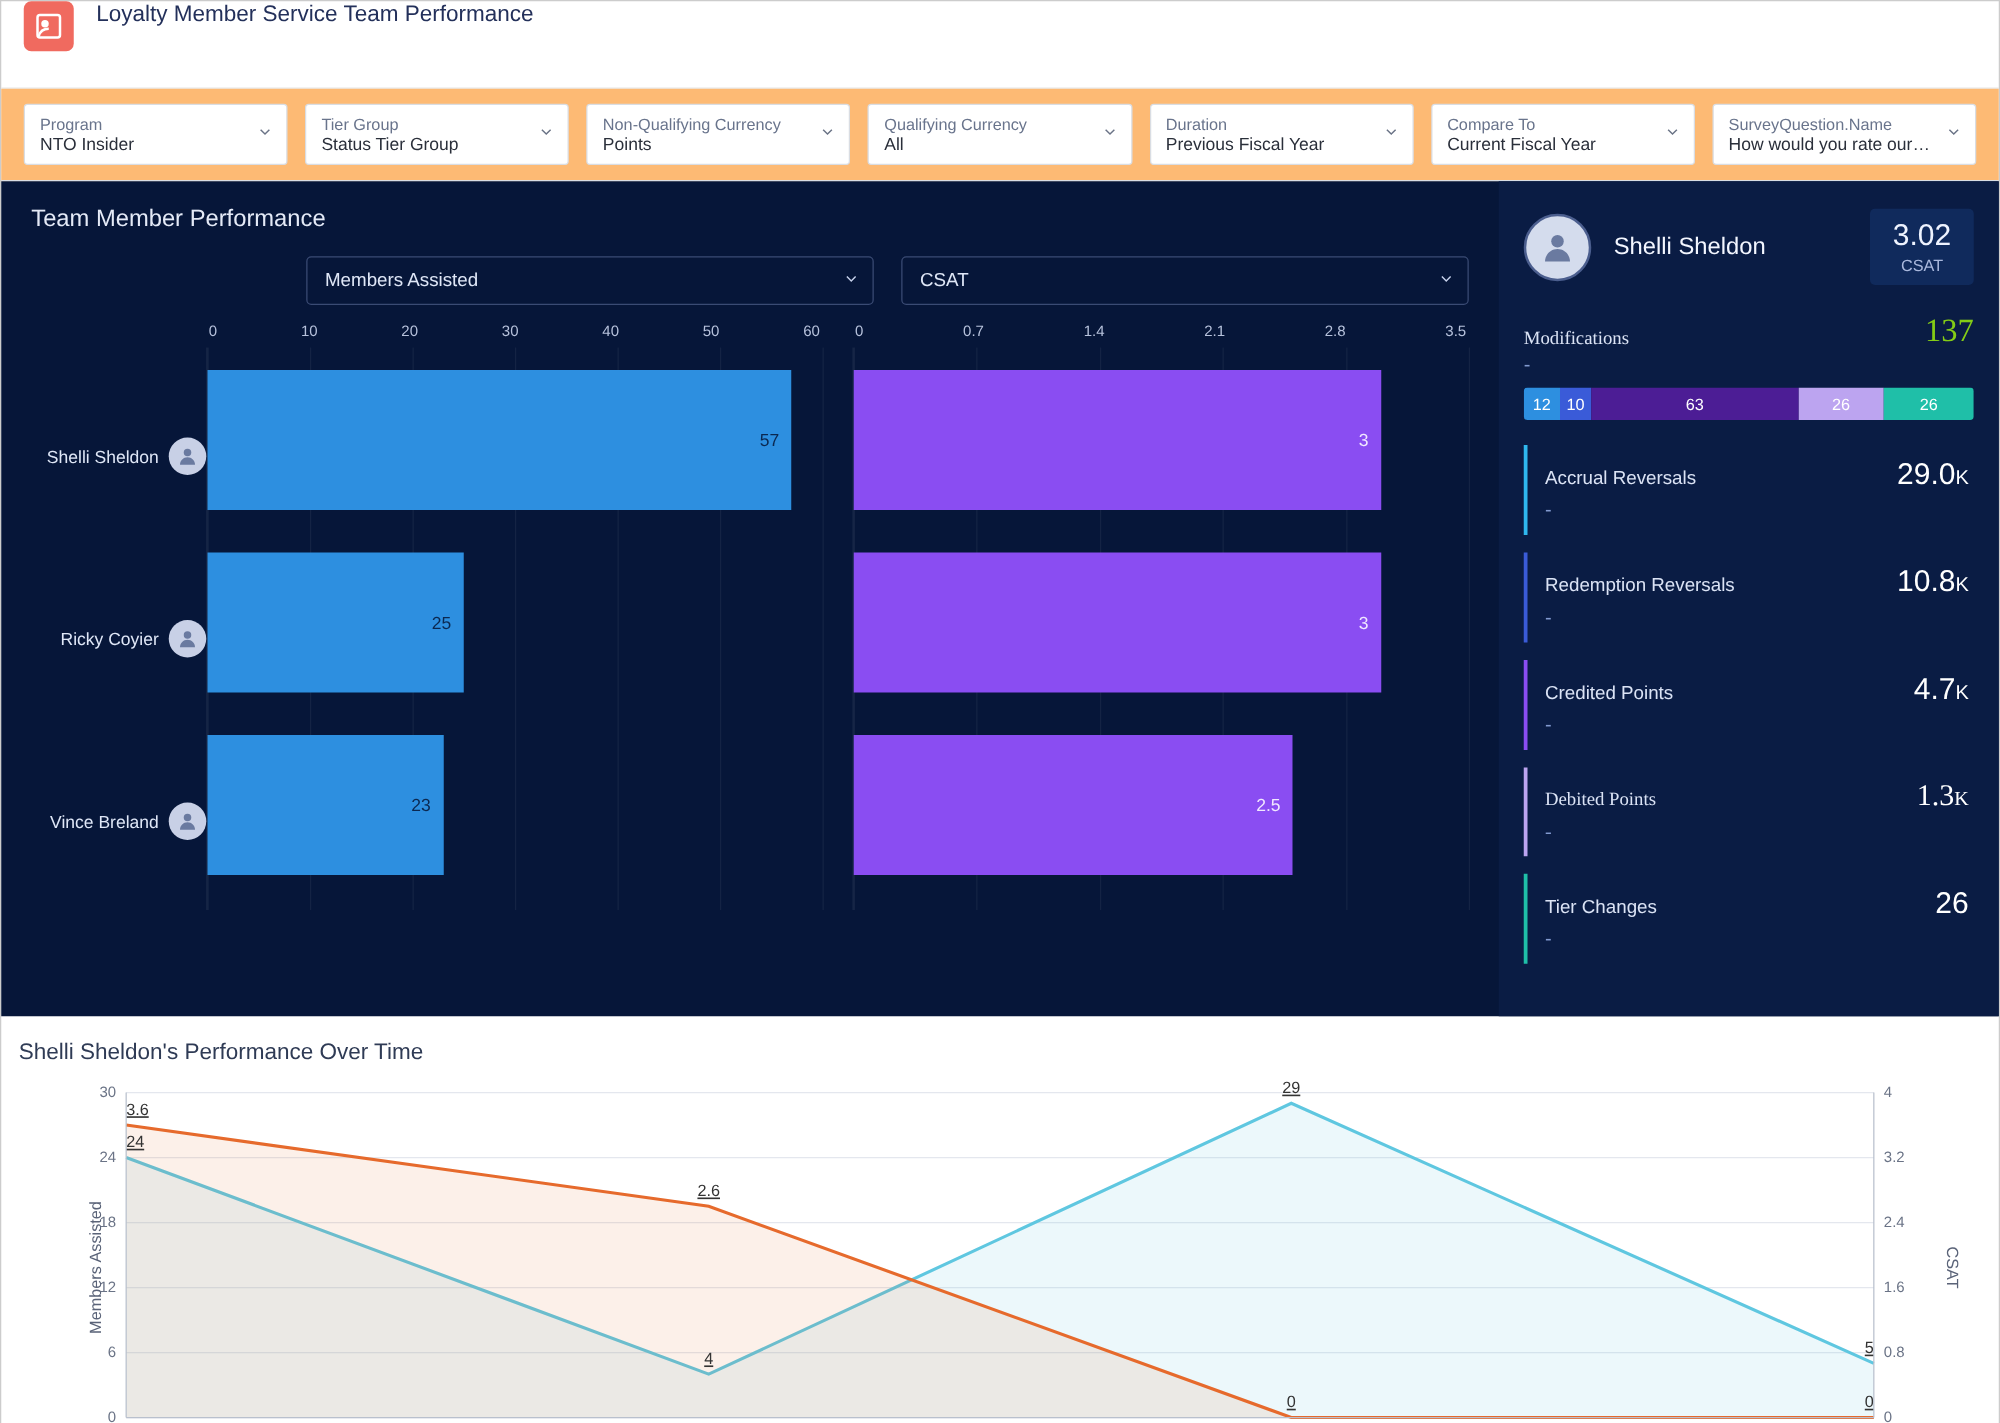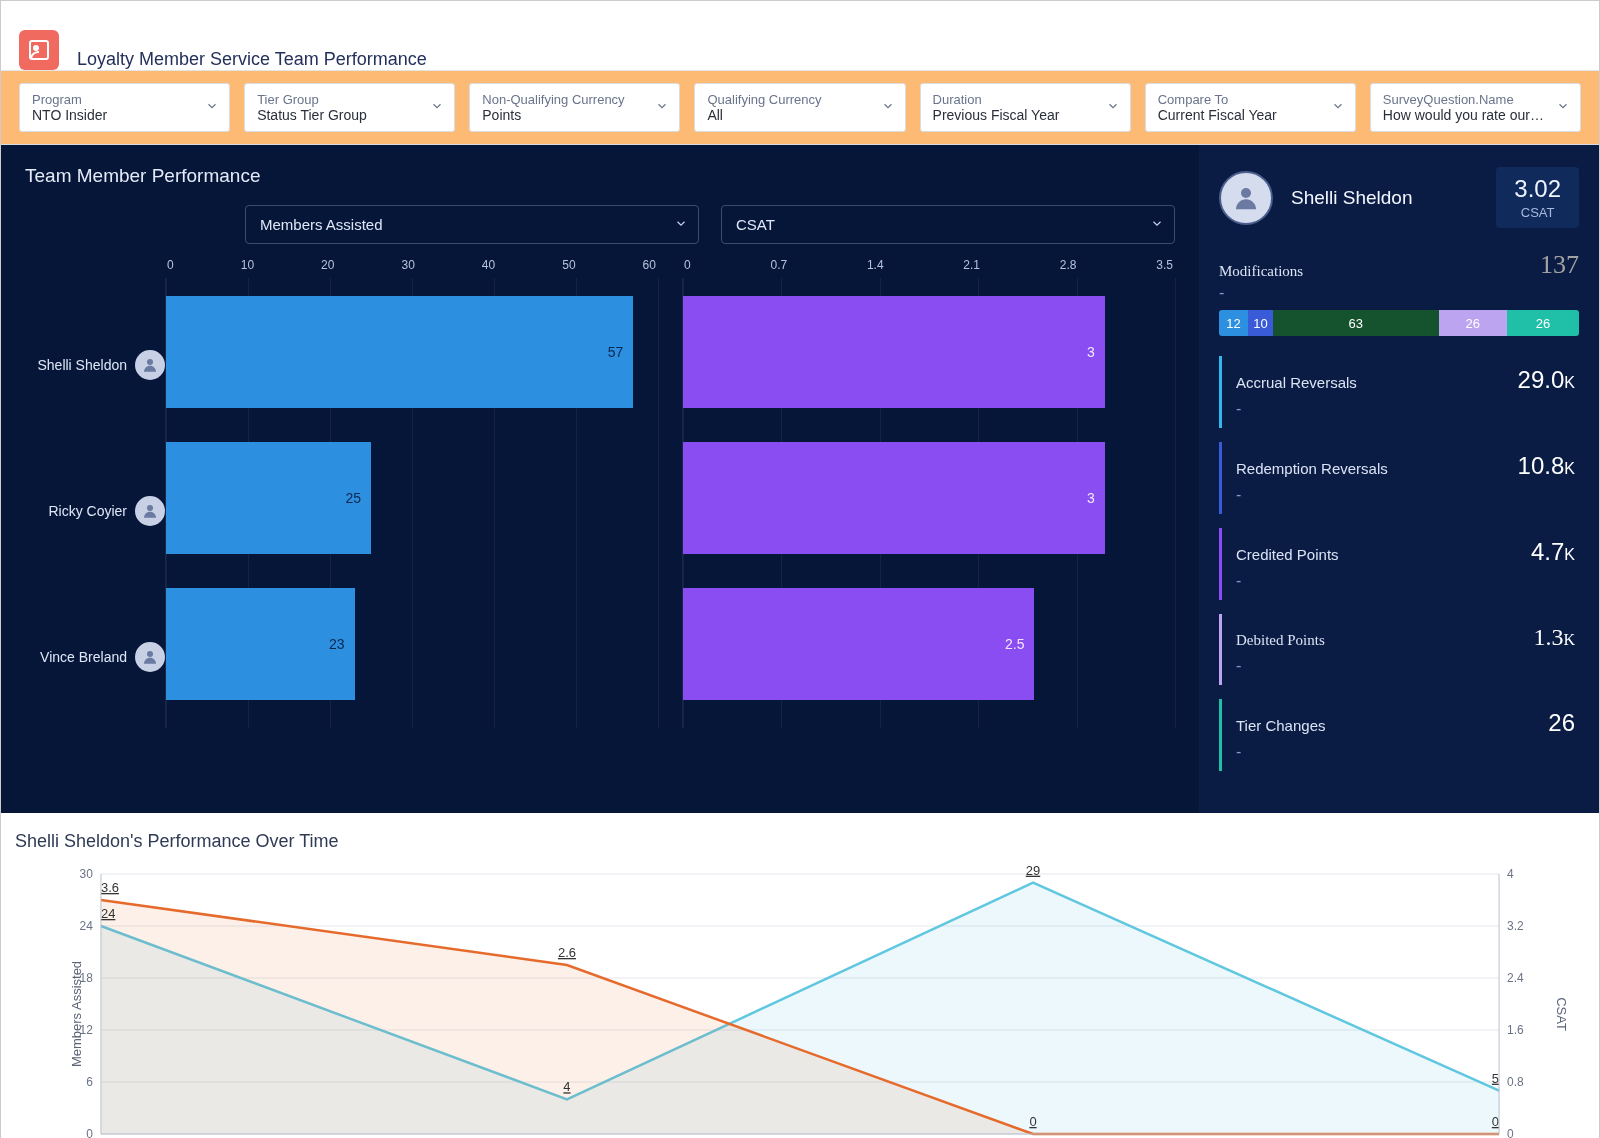--- a/index.html
+++ b/index.html
@@ -1,19 +1,19 @@
 <!DOCTYPE html>
 <html><head>
 <meta charset="utf-8">
 <style>
   * { box-sizing: border-box; margin: 0; padding: 0; }
   html, body { font-family: -apple-system, "Segoe UI", Helvetica, Arial, sans-serif; background:#fff; color:#1b1f23; }
   .page { width:1600px; border:1px solid #ccc; }
   
-  .header { display:flex; align-items:flex-end; height:70px; padding:0 18px; border-bottom:1px solid #e5e5e5; }
+  .header { display:flex; align-items:flex-start; height:70px; padding:0 18px; border-bottom:1px solid #e5e5e5; }
   .logo { width:40px; height:40px; border-radius:6px; background:#f06a5f; display:flex; align-items:center; justify-content:center; margin-right:18px; }
   .logo svg { width:24px; height:24px; }
   .page-title { font-size:18px; font-weight:500; color:#23305a; }
   
   .filters { display:flex; gap:14px; padding:12px 18px; background:#fdba74; border-bottom:1px solid #d9dde3; }
   .filter { flex:1 1 0; background:#fff; border:1px solid #d9dde3; border-radius:3px; padding:8px 34px 8px 12px; position:relative; min-width:0; }
   .filter .f-label { font-size:13px; color:#69748c; white-space:nowrap; overflow:hidden; text-overflow:ellipsis; }
   .filter .f-value { font-size:14px; color:#2a2f3a; white-space:nowrap; overflow:hidden; text-overflow:ellipsis; }
   .chev { position:absolute; right:10px; top:50%; transform:translateY(-50%); }
   .chev svg { width:14px; height:14px; stroke:#6a7386; }
@@ -42,21 +42,21 @@
   .profile-panel { width:400px; background:#0a1c44; padding:22px 20px 28px 20px; }
   .profile-head { display:flex; align-items:center; gap:18px; margin-bottom:22px; }
   .big-avatar { width:54px; height:54px; border-radius:50%; border:2px solid #4b5e8e; background:#d4dced; display:flex; align-items:center; justify-content:center; }
   .big-avatar svg { width:30px; height:30px; }
   .profile-name { font-size:19px; color:#f3f6ff; flex:1; }
   .score-card { background:#102a5c; border-radius:4px; padding:8px 18px; text-align:center; }
   .score-card .big { font-size:24px; color:#eef3ff; }
   .score-card .small { font-size:13px; color:#a9b8dd; margin-top:2px; }
   .mods-row { display:flex; justify-content:space-between; align-items:flex-end; margin-bottom:4px;font-family:Liberation Serif, serif; }
   .mods-row .lbl { font-size:15px; color:#dbe3f5; }
-  .mods-row .val { font-size:26px; color:#a3a3a3; }
+  .mods-row .val { font-size:26px; color:#84cc16; }
   .dash { font-size:16px; color:#829ad0; margin-bottom:8px; }
   .segbar { display:flex; height:26px; border-radius:3px; overflow:hidden; margin-bottom:20px; }
   .seg { display:flex; align-items:center; justify-content:center; font-size:13px; color:#0b1432; }
   .stat-card { border-left:3px solid; padding:10px 4px 10px 14px; margin-bottom:14px; }
   .stat-card .row { display:flex; justify-content:space-between; align-items:baseline; }
   .stat-card .lbl { font-size:15px; color:#dbe3f5; }
   .stat-card .val { font-size:24px; color:#fff; }
   .stat-card .dash { margin-top:6px; margin-bottom:0; }
   
   .line-section { padding:18px 14px 30px 14px; }
@@ -253,21 +253,21 @@
 
       <div class="mods-row">
         <span class="lbl">Modifications</span>
         <span class="val">137</span>
       </div>
       <div class="dash">-</div>
 
       <div class="segbar" id="segbar">
           <div class="seg" style="background: rgb(45, 143, 224); width: 8%; color: rgb(255, 255, 255);">12</div>
           <div class="seg" style="background: rgb(58, 91, 216); width: 7%; color: rgb(255, 255, 255);">10</div>
-          <div class="seg" style="background: #14532d; width: 46%; color: rgb(255, 255, 255);">63</div>
+          <div class="seg" style="background: #4c1d95; width: 46%; color: rgb(255, 255, 255);">63</div>
           <div class="seg" style="background: rgb(188, 164, 240); width: 19%; color: rgb(255, 255, 255);">26</div>
           <div class="seg" style="background: rgb(31, 191, 168); width: 20%; color: rgb(255, 255, 255);">26</div>
         </div>
 
       <div id="stat-cards">
           <div class="stat-card" style="border-left-color: rgb(47, 183, 238);">
             <div class="row">
               <span class="lbl">Accrual Reversals</span>
               <span class="val">29.0<span style="font-size:16px">K</span></span>
             </div>

